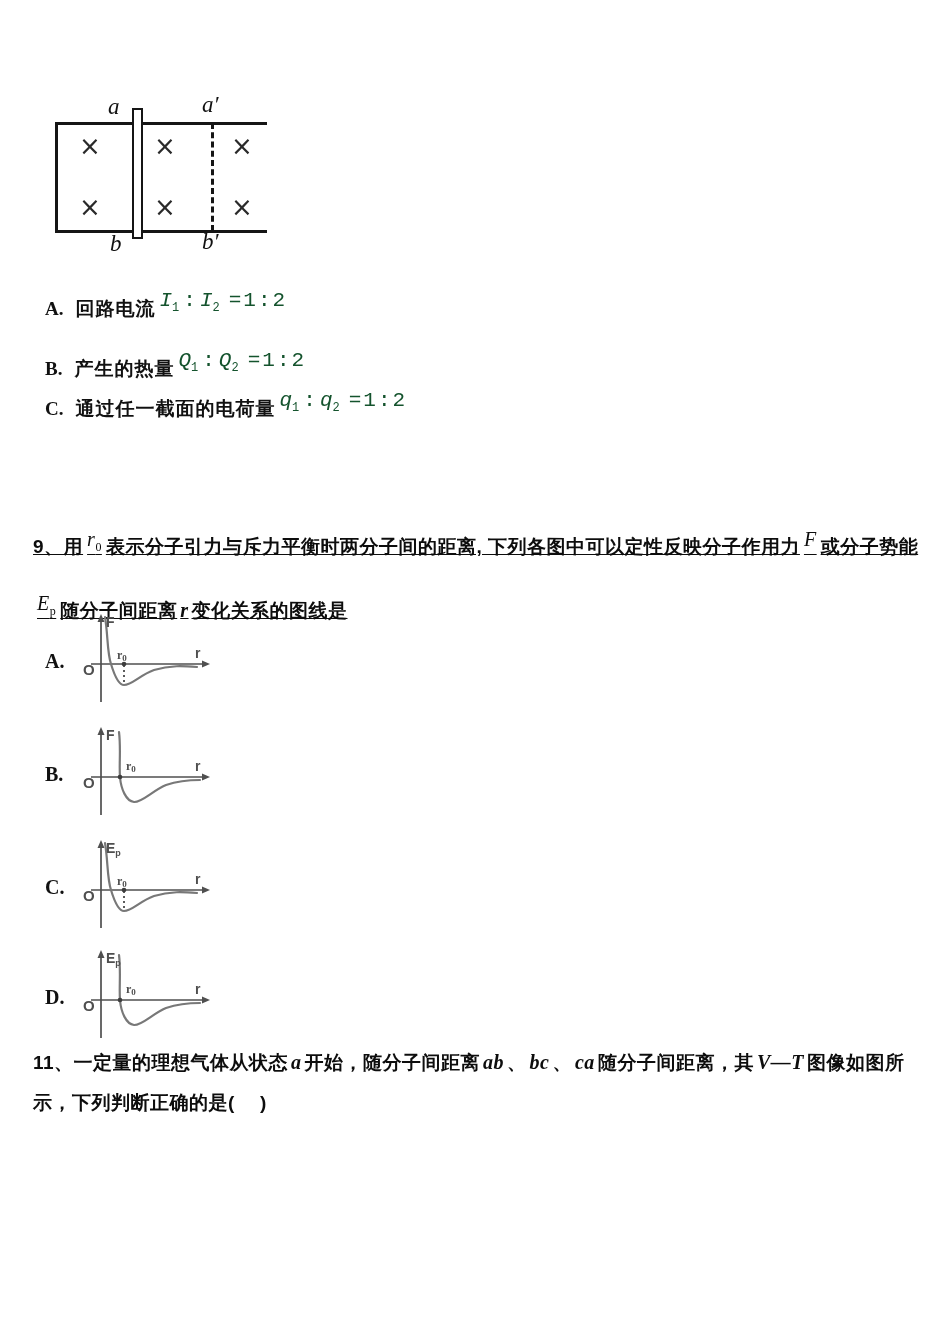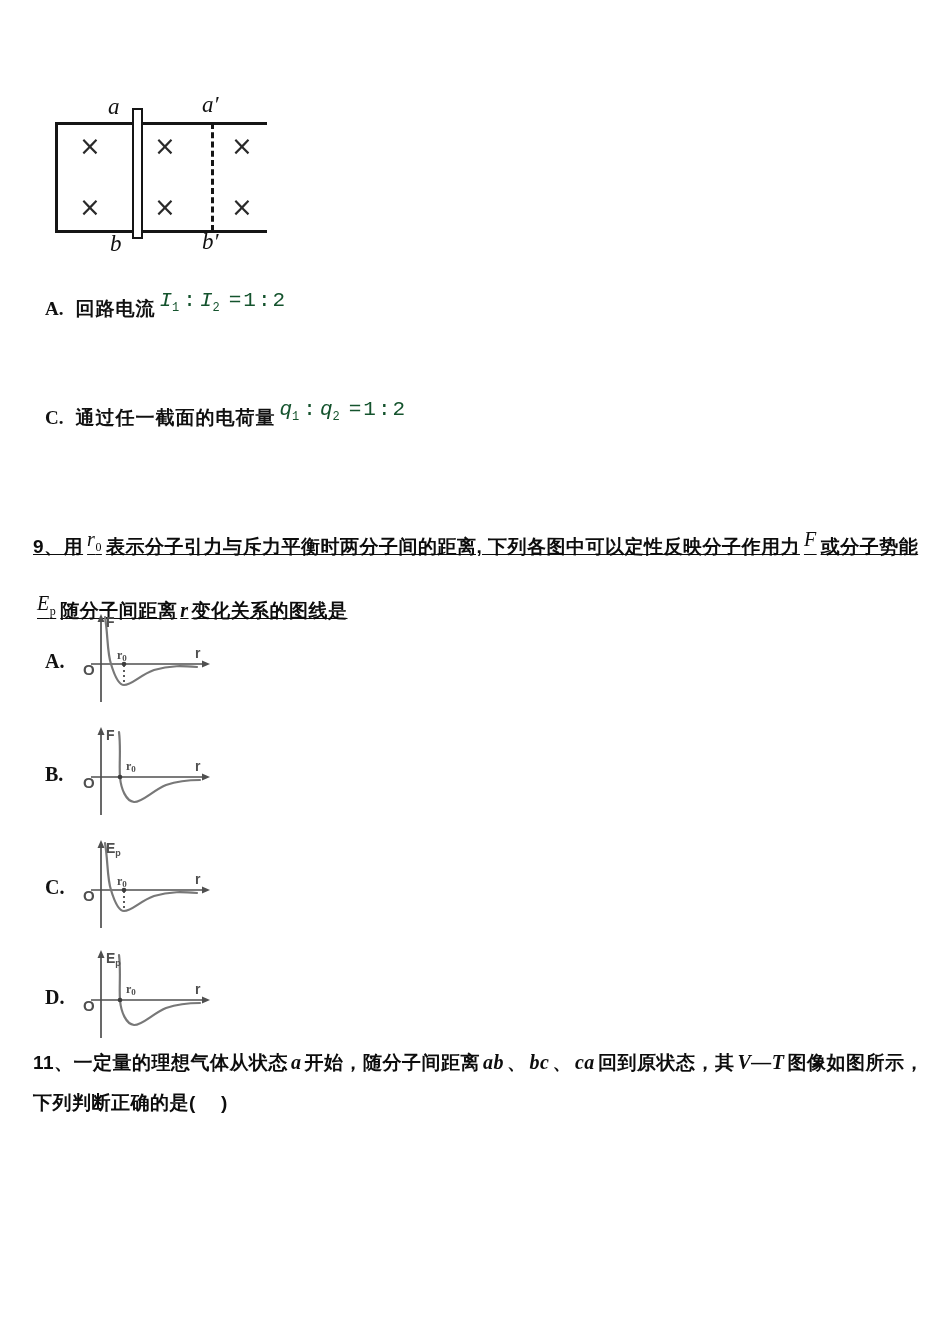--- a/index.html
+++ b/index.html
@@ -76,21 +76,24 @@
     <span class="cross" style="left:99px;top:38px">×</span>
     <span class="cross" style="left:176px;top:38px">×</span>
     <span class="cross" style="left:24px;top:99px">×</span>
     <span class="cross" style="left:99px;top:99px">×</span>
     <span class="cross" style="left:176px;top:99px">×</span>
   </div>
 
   <div class="opt" style="top:296px">
     <span class="opt-letter">A.</span><span class="opt-label">回路电流</span><span class="formula"><i>I</i><sub>1</sub><span class="col">:</span><i>I</i><sub>2</sub><span class="eq">=1:2</span></span>
   </div>
-  <div class="opt" style="top:405px">
+  <div class="opt" style="top:356px">
+    <span class="opt-letter">B.</span><span class="opt-label">产生的热量</span><span class="formula"><i>Q</i><sub>1</sub><span class="col">:</span><i>Q</i><sub>2</sub><span class="eq">=1:2</span></span>
+  </div>
+  <div class="opt" style="top:396px">
     <span class="opt-letter">C.</span><span class="opt-label">通过任一截面的电荷量</span><span class="formula"><i>q</i><sub>1</sub><span class="col">:</span><i>q</i><sub>2</sub><span class="eq">=1:2</span></span>
   </div>
 
   <p class="para q9"><span>9、用</span><span class="msym"><i>r</i><sub>0</sub></span><span>表示分子引力与斥力平衡时两分子间的距离, 下列各图中可以定性反映分子作用力</span><span class="msym"><i>F</i></span><span>或分子势能</span><span class="msym"><i>E</i><sub>p</sub></span><span>随分子间距离</span><i class="iv">r</i><span>变化关系的图线是</span></p>
 
   <div class="graph-row" style="top:612px">
     <span class="gletter">A.</span>
     <svg class="gsvg" width="135" height="95" viewBox="0 0 135 95">
       <line class="axis" x1="22" y1="90" x2="22" y2="8"></line>
         <polygon class="ahead" points="22,2 18.5,10 25.5,10"></polygon>
@@ -148,15 +151,15 @@
         <polygon class="ahead" points="131,52 123,48.5 123,55.5"></polygon>
       <path class="curve" d="M40,7 C42,23 40,41 41,52 C42,64 47,76 55,77 C63,77.5 73,66 87,60 C99,56 111,55 121,55"></path>
       <circle class="dot" cx="41" cy="52" r="2.3"></circle>
       <text class="gl" x="27" y="15"><tspan>E</tspan><tspan class="subts" dy="3">p</tspan></text>
       <text class="gl" x="116" y="46">r</text>
       <text class="gl gO" x="4" y="63">O</text>
       <text class="gr0" x="47" y="45"><tspan>r</tspan><tspan class="subts" dy="2">0</tspan></text>
     </svg>
   </div>
 
-  <p class="para q10"><span>11、一定量的理想气体从状态</span><i class="iv">a</i><span>开始，随分子间距离</span><i class="iv">ab</i><span>、</span><i class="iv">bc</i><span>、</span><i class="iv">ca</i><span>回到原状态，其</span><i class="iv">V—T</i><span>图像如图所示，下列判断正确的是(　 )</span></p>
+  <p class="para q10"><span>11、一定量的理想气体从状态</span><i class="iv">a</i><span>开始，随分子间距离</span><i class="iv">ab</i><span>、</span><i class="iv">bc</i><span>、</span><i class="iv">ca</i><span>随分子间距离，其</span><i class="iv">V—T</i><span>图像如图所示，下列判断正确的是(　 )</span></p>
 
 </div>
 
 </body></html>

